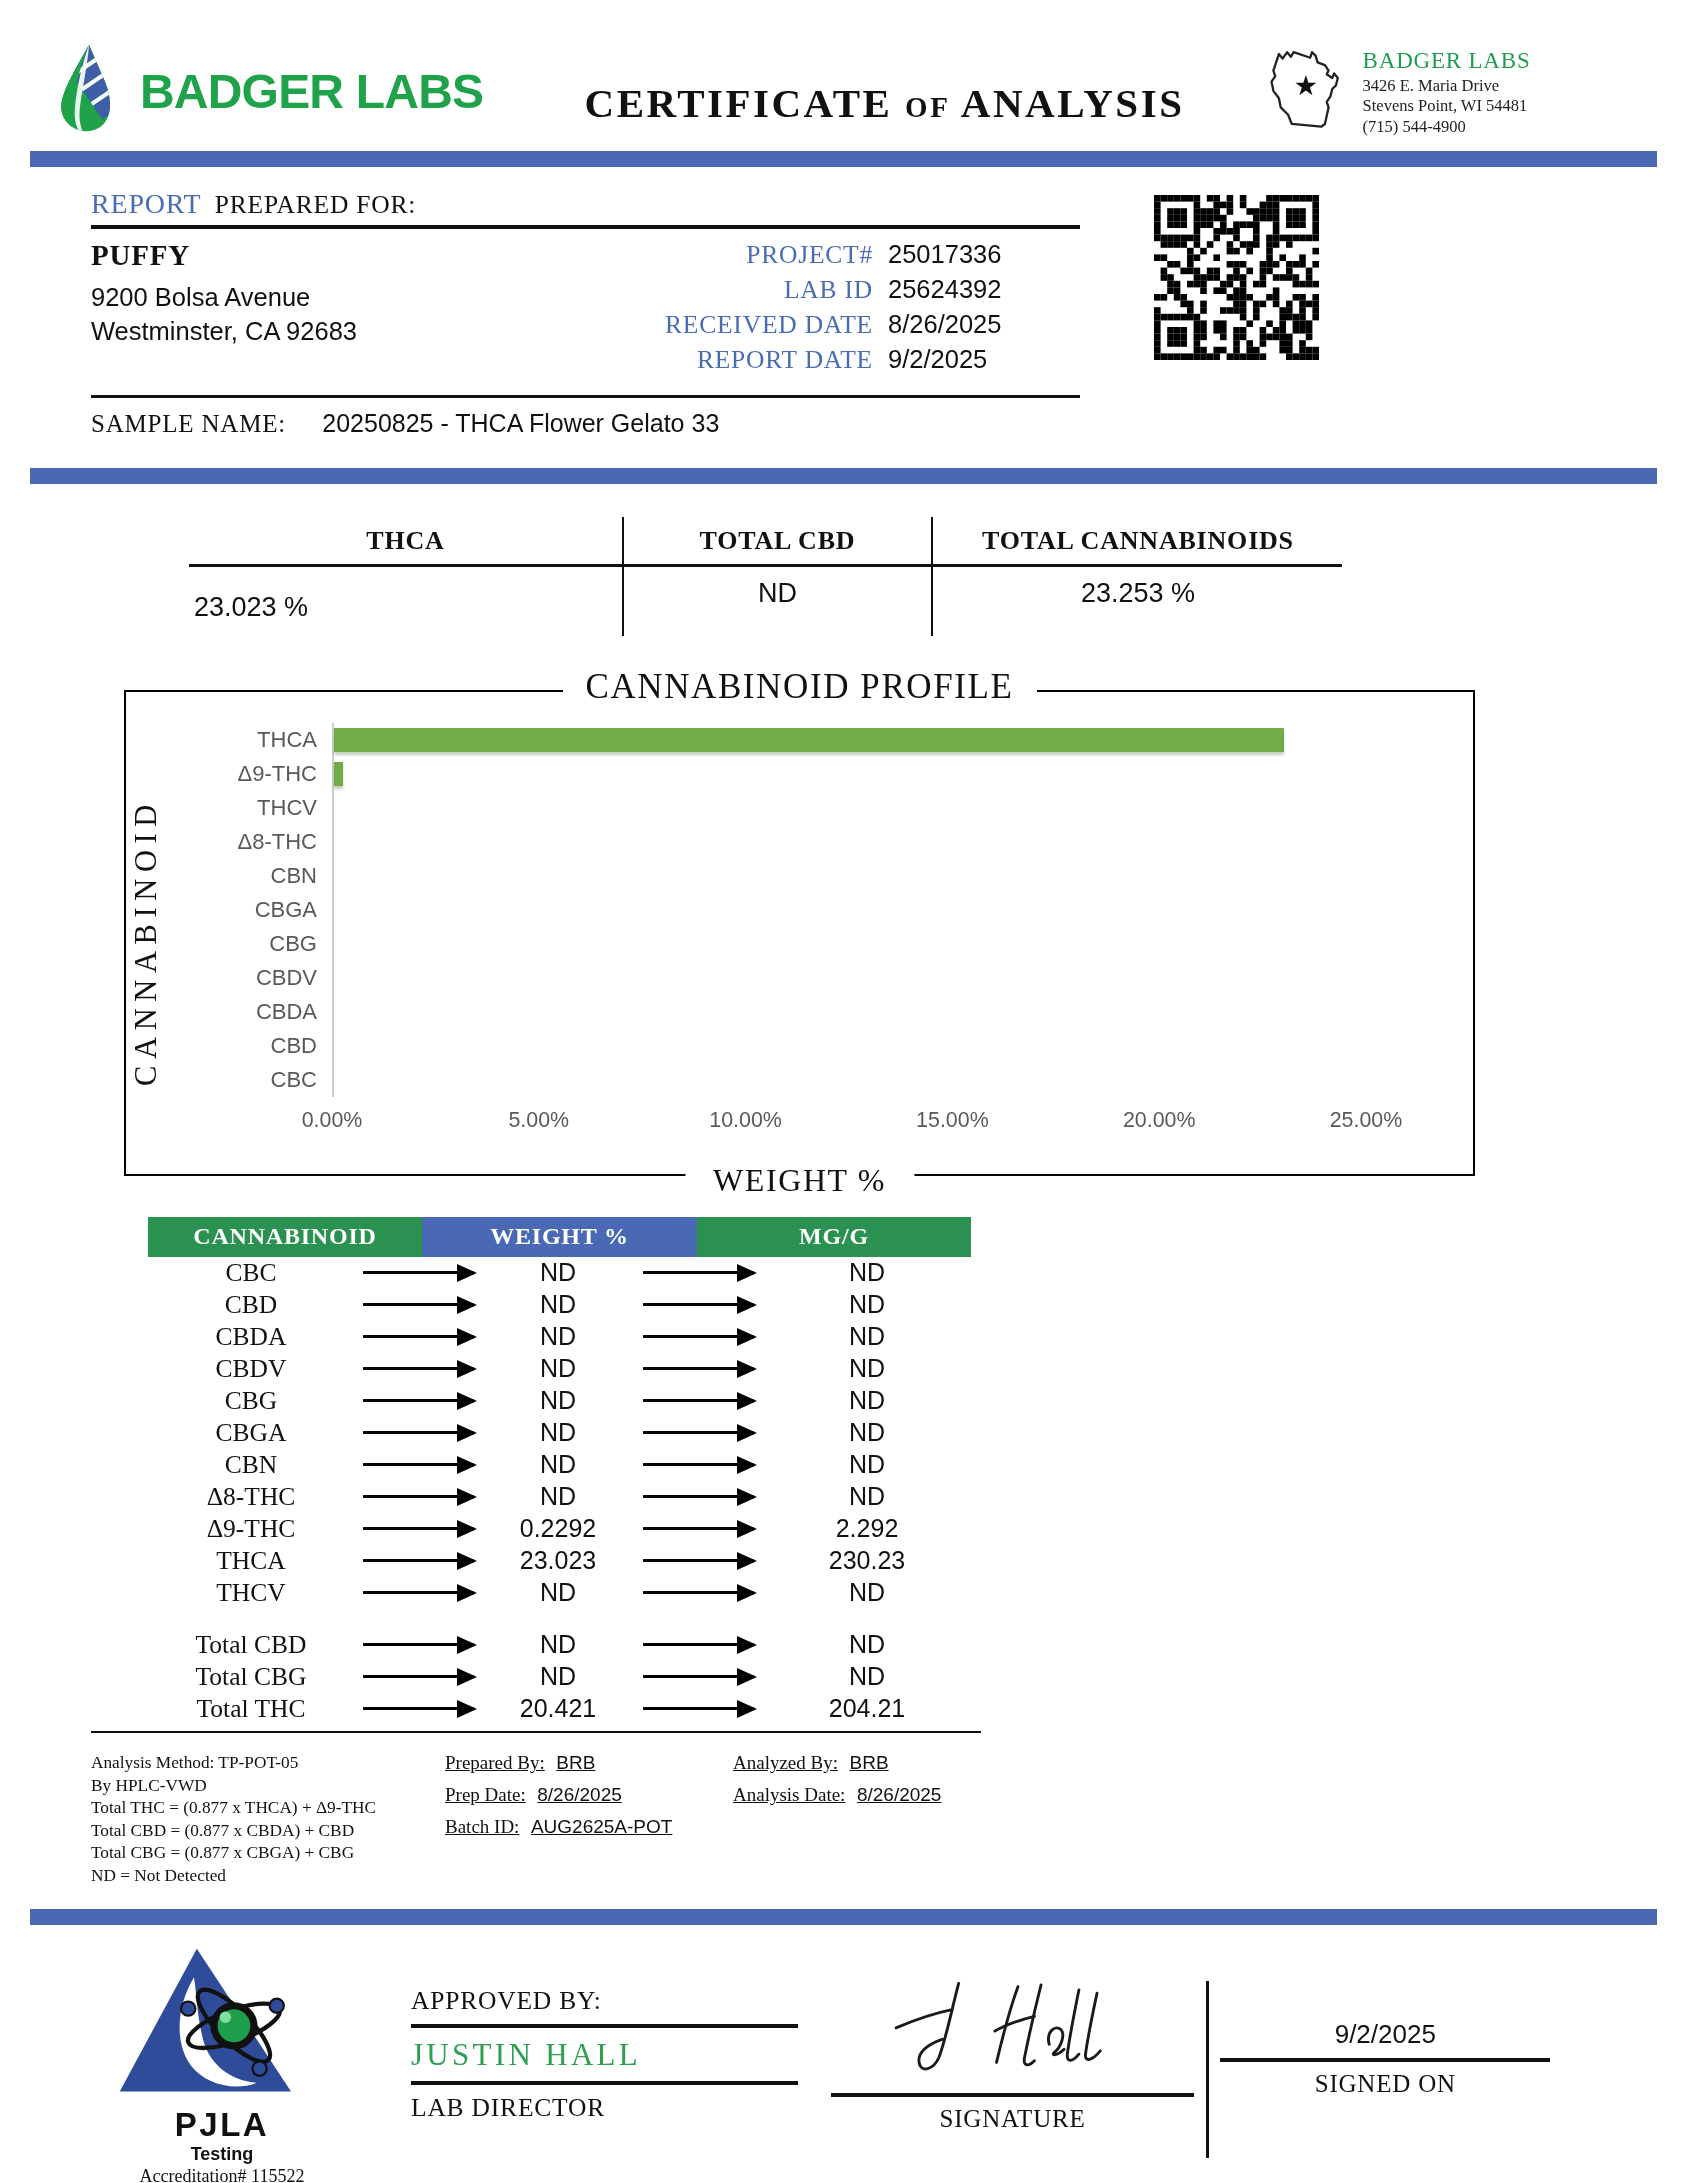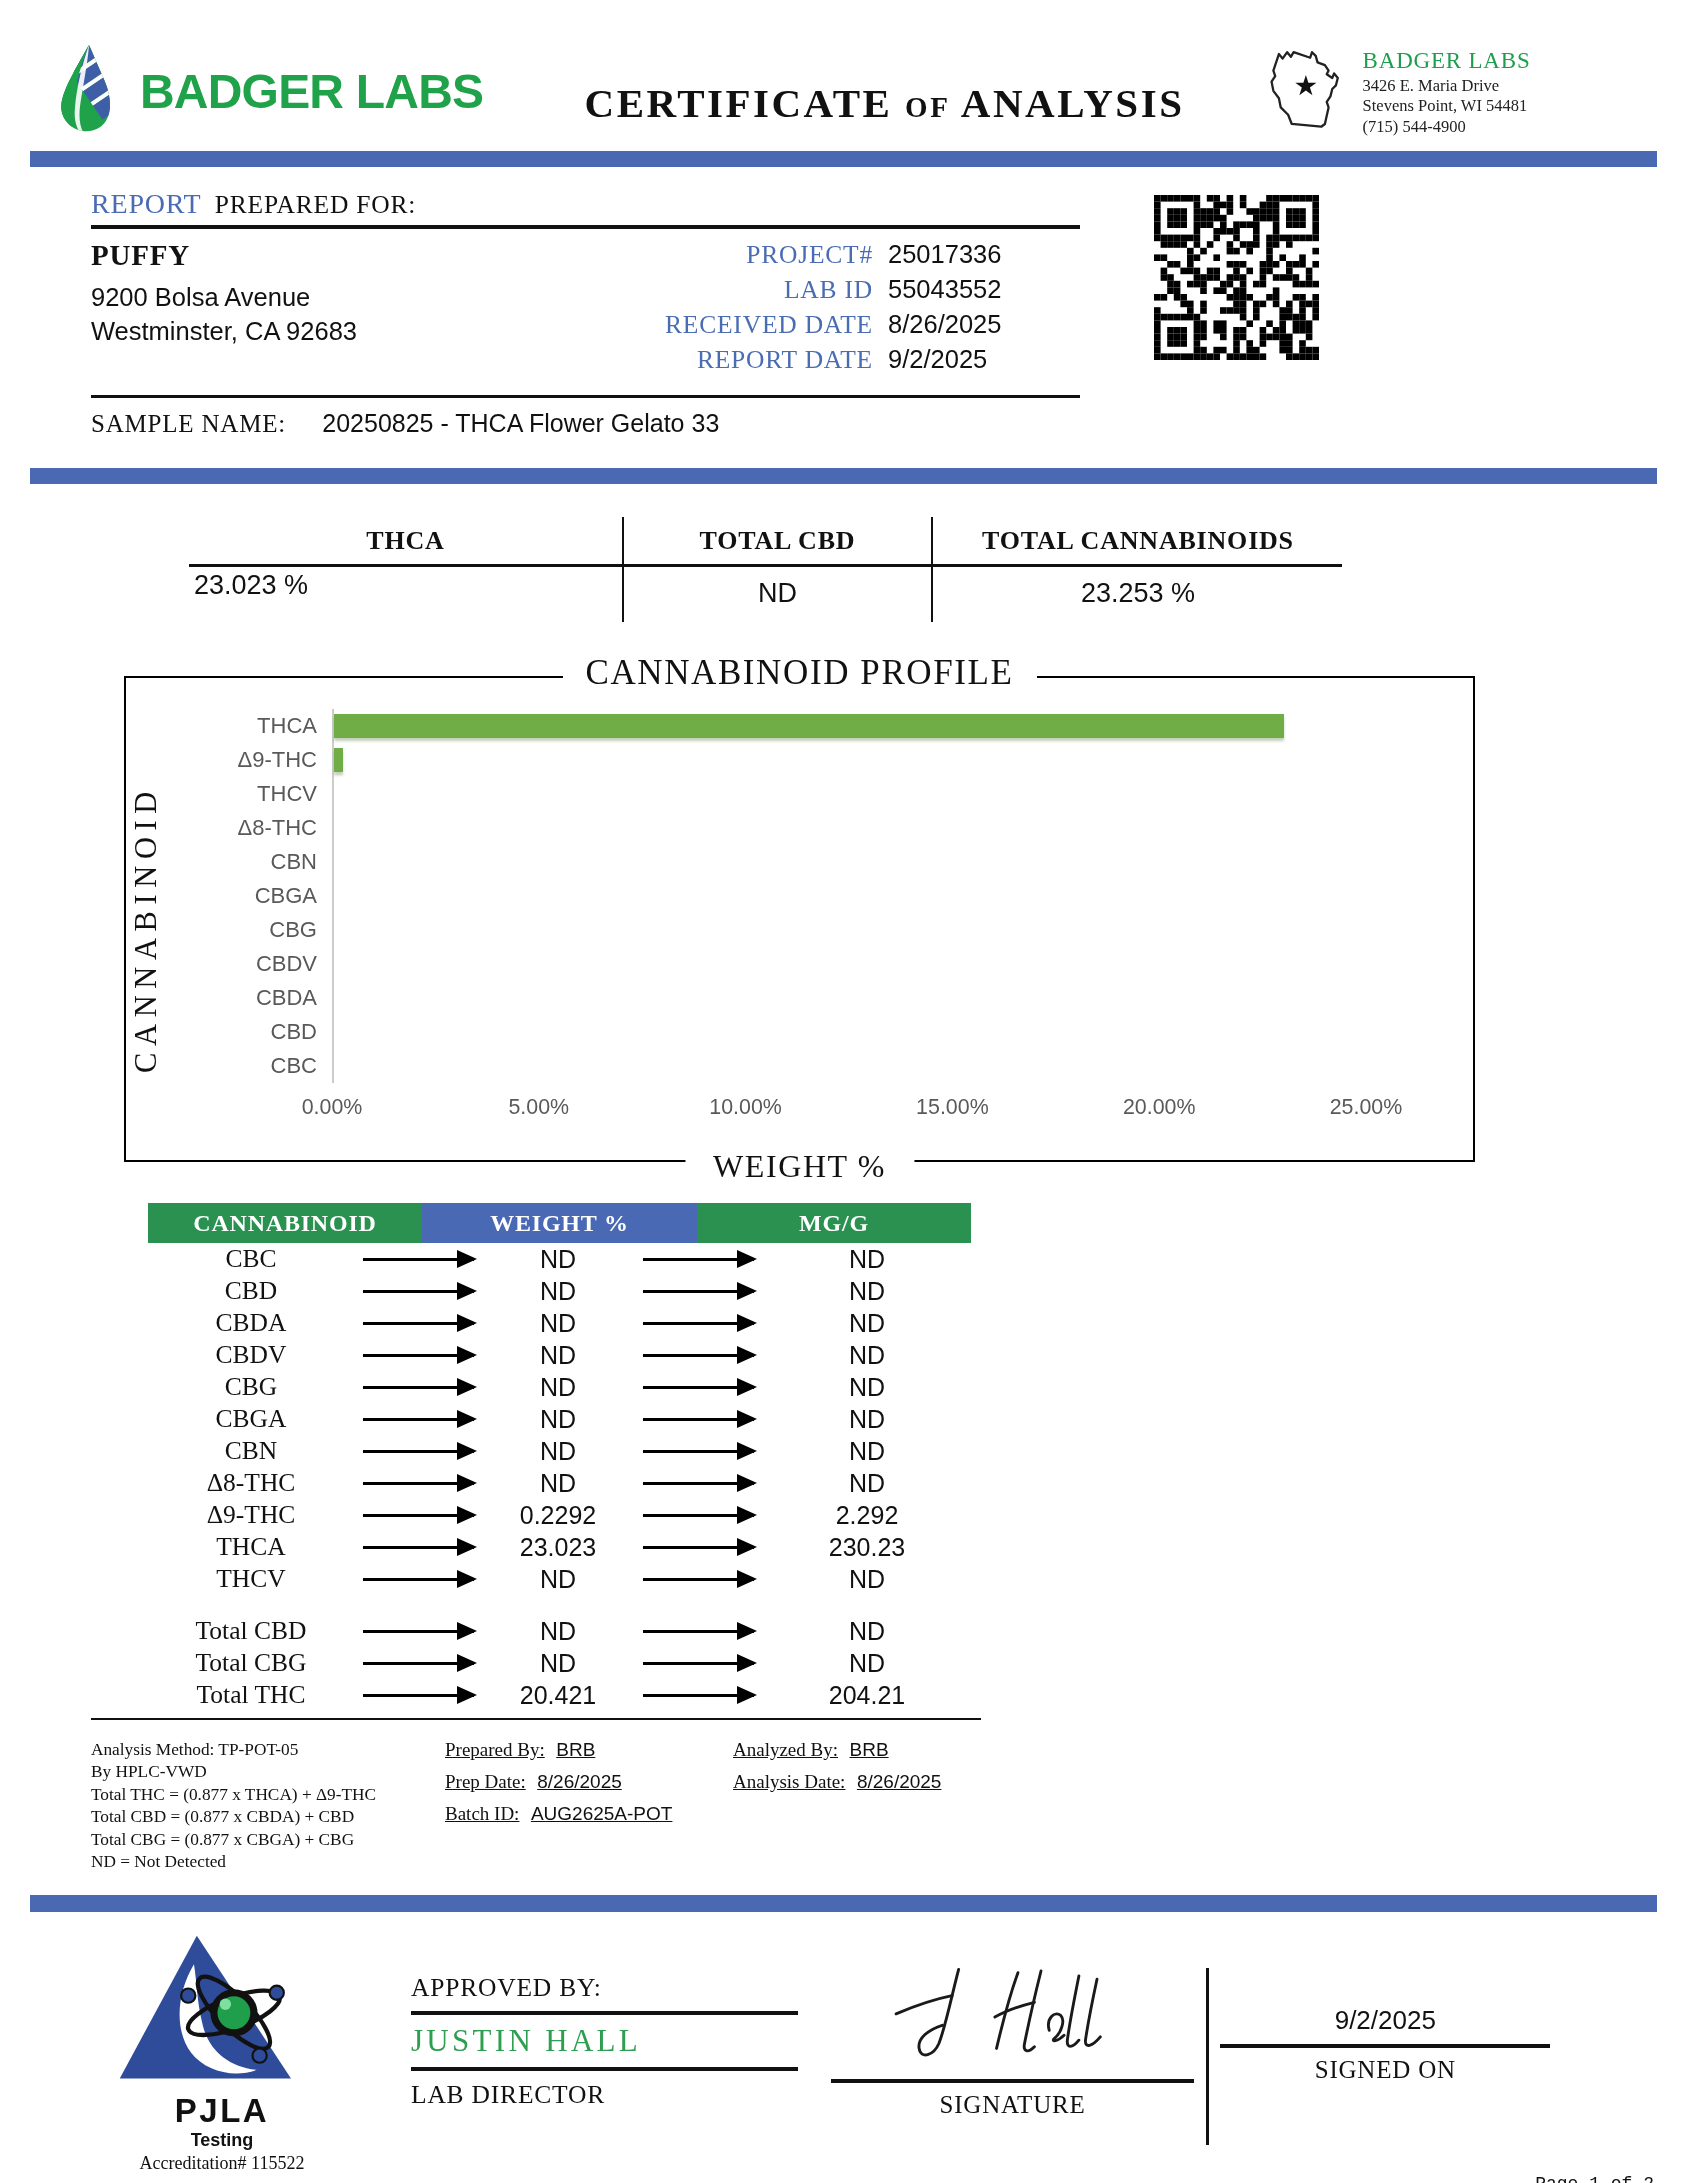--- a/index.html
+++ b/index.html
@@ -43,21 +43,21 @@
   .sample-value { font-family:"Liberation Sans", sans-serif; font-size:25px; margin-left:33px; }
   .qr { position:absolute; left:1063px; top:6.6px; width:165px; height:165px; }
 
   
   .summary { margin:33px 0 0 189px; width:1153px; }
   .summary-row { display:grid; grid-template-columns:433px 309px 412px; }
   .summary-row.head { border-bottom:3.3px solid #111; }
   .sum-cell { text-align:center; padding:8.2px 5px; }
   .sum-cell.mid, .sum-cell.right { border-left:2.5px solid #111; }
   .sum-label { font-weight:bold; font-size:26px; letter-spacing:0.8px; }
-  .sum-value { font-family:"Liberation Sans", sans-serif; font-size:27px; padding:3px 5px 13px 5px; }
+  .sum-value { font-family:"Liberation Sans", sans-serif; font-size:27px; padding:25px 5px 13px 5px; }
 
   
   .chart { position:relative; margin:54px 0 0 124px; width:1351px; height:486px; border:2.5px solid #000; }
   .chart-title { position:absolute; top:-25px; left:50%; transform:translateX(-50%); background:#fff; padding:0 23px; font-size:35px; letter-spacing:1.6px; white-space:nowrap; }
   .chart-ylabel { position:absolute; left:3.3px; top:52%; transform:translateY(-50%) rotate(180deg); writing-mode:vertical-rl; font-size:30.5px; letter-spacing:6.6px; }
   .chart-xlabel { position:absolute; bottom:-25px; left:50%; transform:translateX(-50%); background:#fff; padding:0 28px; font-size:32px; letter-spacing:1.6px; white-space:nowrap; }
   .plot { padding-top:31px; }
   .crow { display:flex; align-items:center; height:34px; }
   .clab { width:206px; text-align:right; padding-right:15px; font-family:"Liberation Sans", sans-serif; font-size:22px; color:#595959; }
   .ctrack { flex:1; margin-right:107px; border-left:2.5px solid #ccc; height:100%; display:flex; align-items:center; }
@@ -172,21 +172,21 @@
         <div class="client-line">9200 Bolsa Avenue</div>
         <div class="client-line">Westminster, CA 92683</div>
       </div>
       <div class="meta">
         <div class="meta-row">
           <span class="meta-label">PROJECT#</span>
           <span class="meta-value">25017336</span>
         </div>
         <div class="meta-row">
           <span class="meta-label">LAB ID</span>
-          <span class="meta-value">55043552</span>
+          <span class="meta-value">25624392</span>
         </div>
         <div class="meta-row">
           <span class="meta-label">RECEIVED DATE</span>
           <span class="meta-value">8/26/2025</span>
         </div>
         <div class="meta-row">
           <span class="meta-label">REPORT DATE</span>
           <span class="meta-value">9/2/2025</span>
         </div>
       </div>

